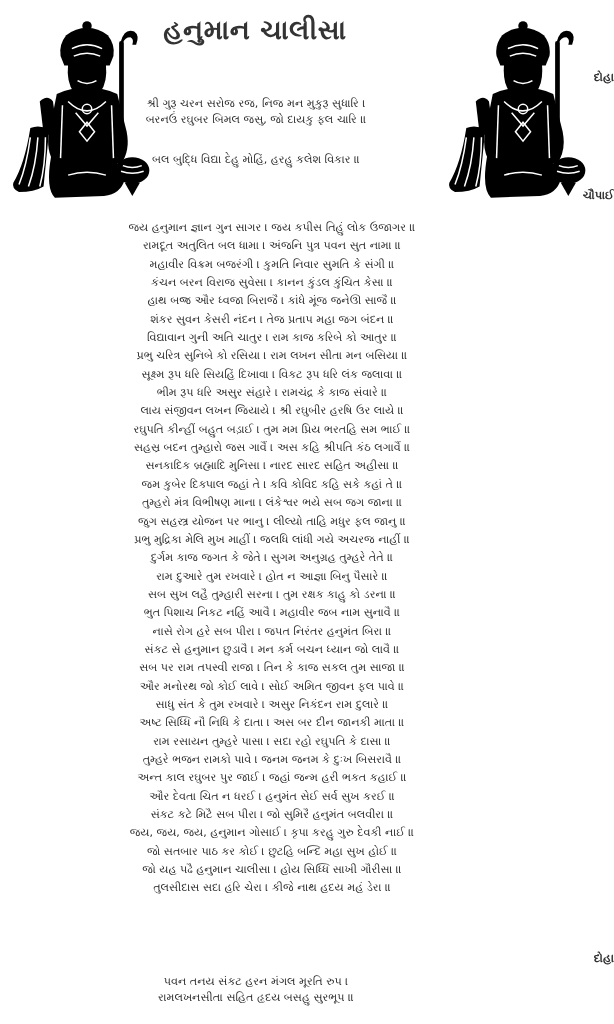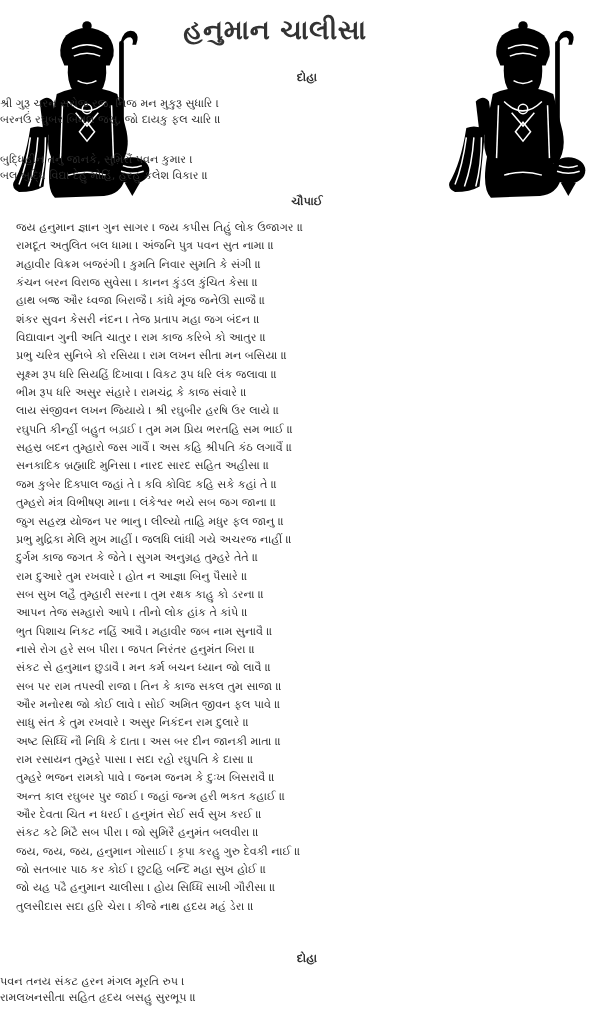--- a/index.html
+++ b/index.html
@@ -28,36 +28,35 @@
   .title {
     position: absolute;
     top: 14px;
     left: 0;
     width: 510px;
     text-align: center;
     font-size: 27px;
     font-weight: bold;
     color: #333333;
     letter-spacing: 0.5px;
-    padding-left: 20px;
   }
   .section-head {
     position: absolute;
     left: 0;
     width: 614px;
-    text-align: center;
+    text-align: right;
     font-size: 11.5px;
     font-weight: bold;
     color: #2e2e2e;
   }
   .verse-block {
     position: absolute;
     left: 0;
     width: 512px;
-    text-align: left;
+    text-align: center;
   }
   .line {
     font-size: 11.2px;
     line-height: 16px;
     height: 16px;
     white-space: nowrap;
     color: #2c2c2c;
   }
   .chopai .line {
     line-height: 18.35px;
@@ -148,25 +147,24 @@
 <div class="title">હનુમાન ચાલીસા</div>
 
 <div class="section-head" style="top:70px;">દોહા</div>
 
 <div class="verse-block" style="top:96px;">
   <div class="line">શ્રી ગુરૂ ચરન સરોજ રજ, નિજ મન મુકુરૂ સુધારિ ।</div>
   <div class="line">બરનઉં રઘુબર બિમલ જસુ, જો દાયકુ ફલ ચારિ ॥</div>
 </div>
 
 <div class="verse-block" style="top:152px;">
-  <div class="line">બુદ્ધિહીન તનુ જાનકે, સુમિરૌં પવન કુમાર ।</div>
   <div class="line">બલ બુદ્ધિ વિદ્યા દેહુ મોહિં, હરહુ કલેશ વિકાર ॥</div>
 </div>
 
-<div class="section-head" style="top:194px;">ચૌપાઈ</div>
+<div class="section-head" style="top:188px;">ચૌપાઈ</div>
 
 <div class="verse-block chopai" style="top:219px;padding-left:16px;">
   <div class="line">જય હનુમાન જ્ઞાન ગુન સાગર । જય કપીસ તિહું લોક ઉજાગર ॥</div>
   <div class="line">રામદૂત અતુલિત બલ ધામા । અંજનિ પુત્ર પવન સુત નામા ॥</div>
   <div class="line">મહાવીર વિક્રમ બજરંગી । કુમતિ નિવાર સુમતિ કે સંગી ॥</div>
   <div class="line">કંચન બરન વિરાજ સુવેસા । કાનન કુંડલ કુંચિત કેસા ॥</div>
   <div class="line">હાથ બજ્ર ઔર ધ્વજા બિરાજૈ । કાંધે મૂંજ જનેઊ સાજૈ ॥</div>
   <div class="line">શંકર સુવન કેસરી નંદન । તેજ પ્રતાપ મહા જગ બંદન ॥</div>
   <div class="line">વિદ્યાવાન ગુની અતિ ચાતુર । રામ કાજ કરિબે કો આતુર ॥</div>
   <div class="line">પ્રભુ ચરિત્ર સુનિબે કો રસિયા । રામ લખન સીતા મન બસિયા ॥</div>
@@ -176,21 +174,20 @@
   <div class="line">રઘુપતિ કીન્હીં બહુત બડ઼ાઈ । તુમ મમ પ્રિય ભરતહિ સમ ભાઈ ॥</div>
   <div class="line">સહસ્ર બદન તુમ્હારો જસ ગાવૈં । અસ કહિ શ્રીપતિ કંઠ લગાવૈં ॥</div>
   <div class="line">સનકાદિક બ્રહ્માદિ મુનિસા । નારદ સારદ સહિત અહીસા ॥</div>
   <div class="line">જમ કુબેર દિક્પાલ જહાં તે । કવિ કોવિદ કહિ સકે કહાં તે ॥</div>
   <div class="line">તુમ્હરો મંત્ર વિભીષણ માના । લંકેશ્વર ભયે સબ જગ જાના ॥</div>
   <div class="line">જુગ સહસ્ત્ર યોજન પર ભાનુ । લીલ્યો તાહિ મધુર ફલ જાનુ ॥</div>
   <div class="line">પ્રભુ મુદ્રિકા મેલિ મુખ માહીં । જલધિ લાંધી ગયે અચરજ નાહીં ॥</div>
   <div class="line">દુર્ગમ કાજ જગત કે જેતે । સુગમ અનુગ્રહ તુમ્હરે તેતે ॥</div>
   <div class="line">રામ દુઆરે તુમ રખવારે । હોત ન આજ્ઞા બિનુ પૈસારે ॥</div>
   <div class="line">સબ સુખ લહૈ તુમ્હારી સરના । તુમ રક્ષક કાહુ કો ડરના ॥</div>
-  <div class="line">આપન તેજ સમ્હારો આપે । તીનો લોક હાંક તે કાંપે ॥</div>
   <div class="line">ભુત પિશાચ નિકટ નહિં આવૈ । મહાવીર જબ નામ સુનાવૈ ॥</div>
   <div class="line">નાસે રોગ હરે સબ પીરા । જપત નિરંતર હનુમંત બિરા ॥</div>
   <div class="line">સંકટ સે હનુમાન છુડાવૈ । મન કર્મ બચન ધ્યાન જો લાવૈ ॥</div>
   <div class="line">સબ પર રામ તપસ્વી રાજા । તિન કે કાજ સકલ તુમ સાજા ॥</div>
   <div class="line">ઔર મનોરથ જો કોઈ લાવે । સોઈ અમિત જીવન ફલ પાવે ॥</div>
   <div class="line">સાધુ સંત કે તુમ રખવારે । અસુર નિકંદન રામ દુલારે ॥</div>
   <div class="line">અષ્ટ સિધ્ધિ નૌ નિધિ કે દાતા । અસ બર દીન જાનકી માતા ॥</div>
   <div class="line">રામ રસાયન તુમ્હરે પાસા । સદા રહો રઘુપતિ કે દાસા ॥</div>
   <div class="line">તુમ્હરે ભજન રામકો પાવે । જનમ જનમ કે દુઃખ બિસરાવૈ ॥</div>
   <div class="line">અન્ત કાલ રઘુબર પુર જાઈ । જહાં જન્મ હરી ભકત કહાઈ ॥</div>

